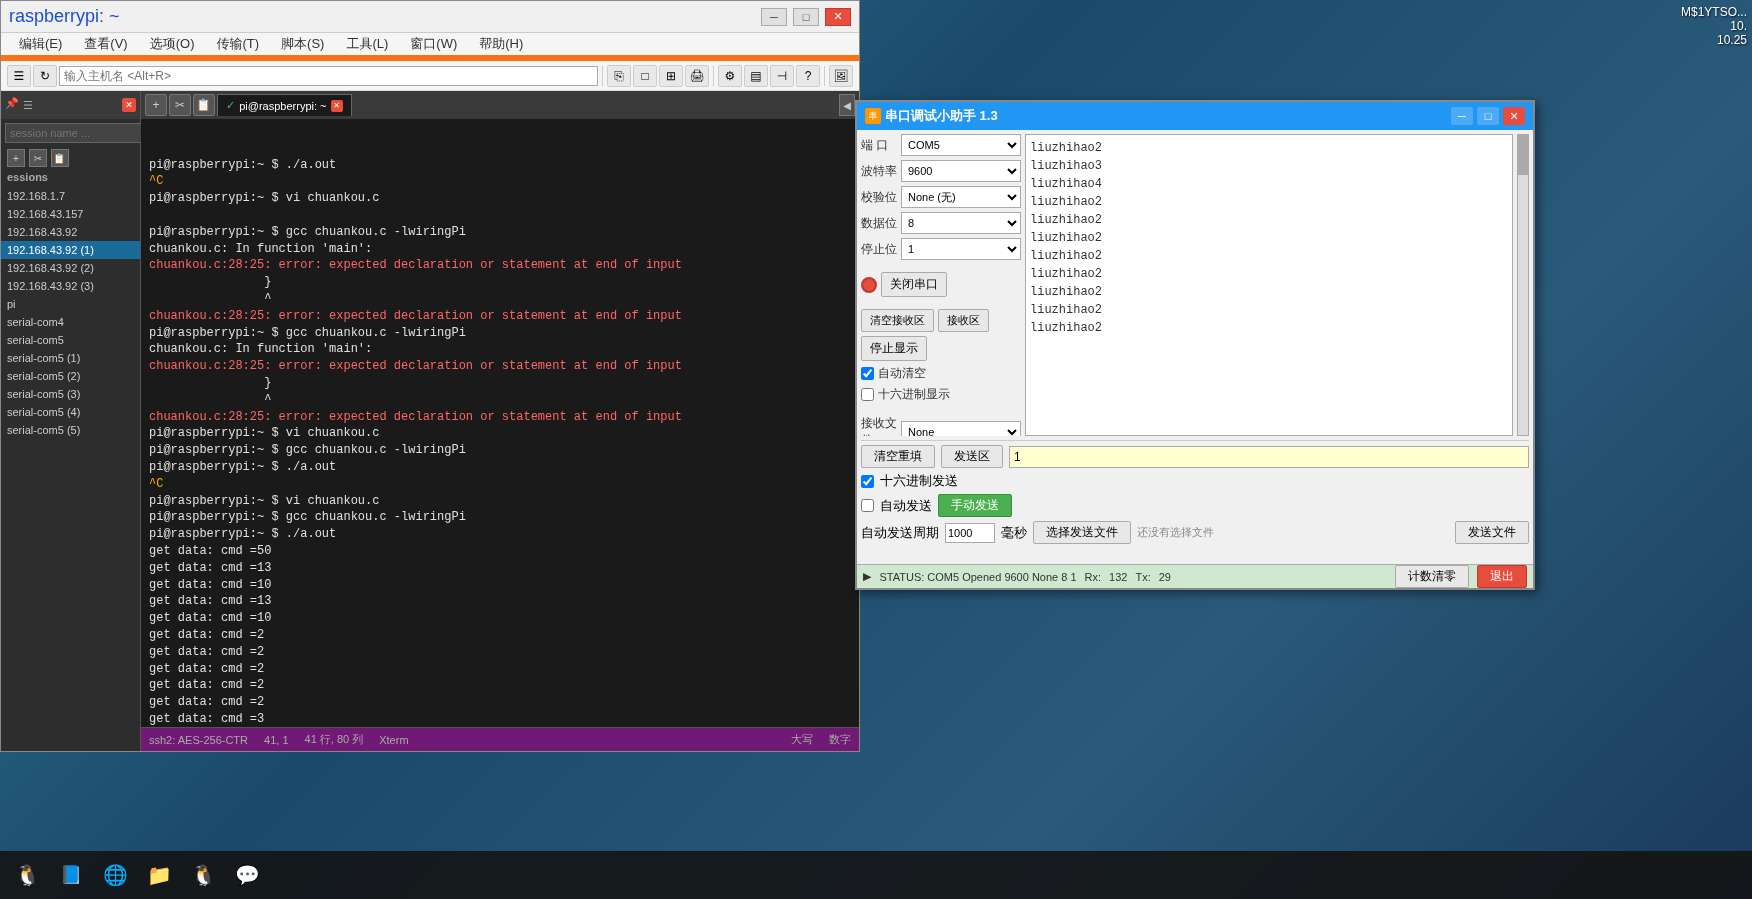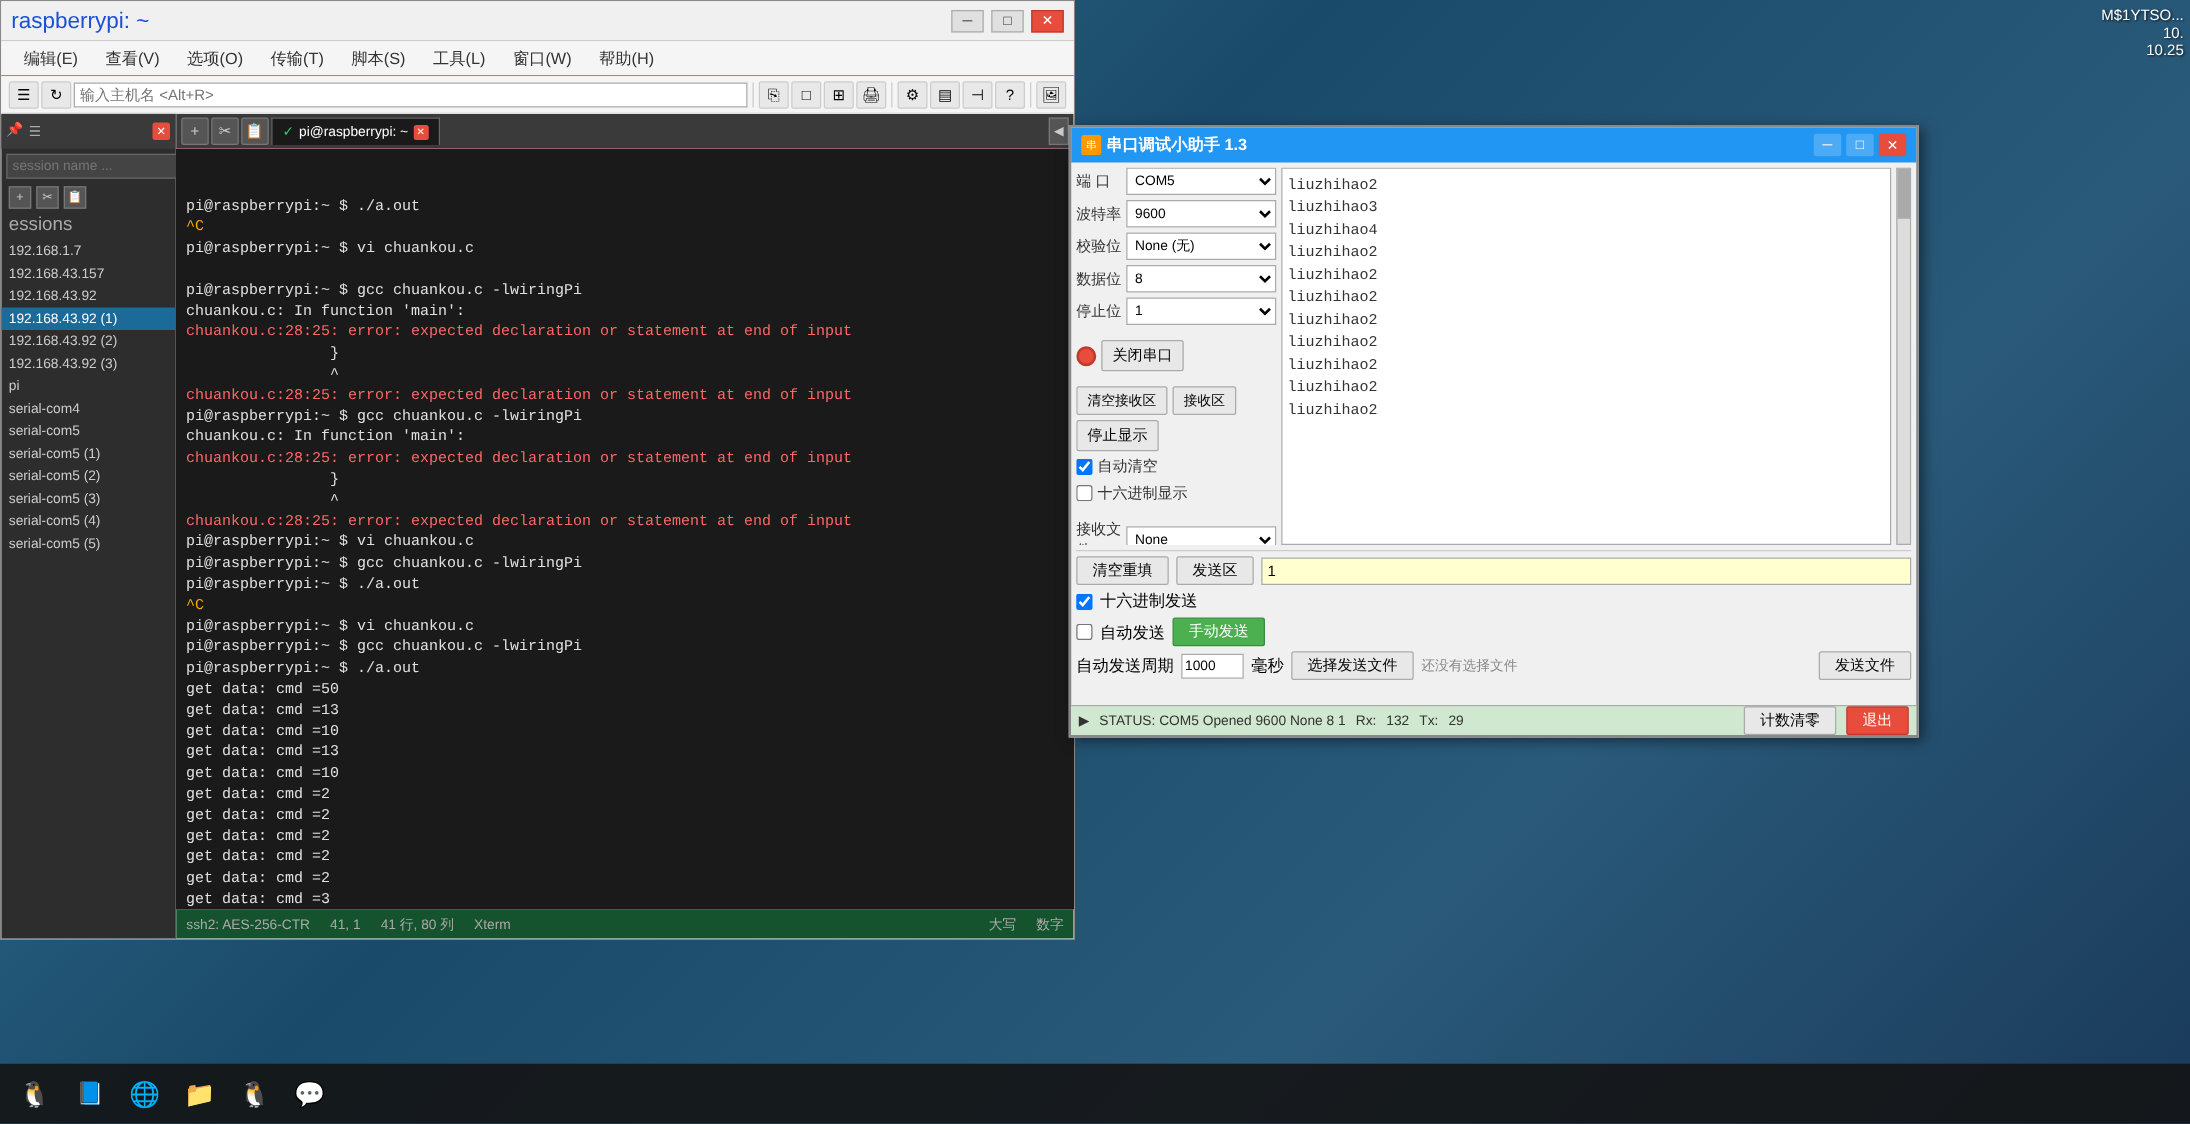--- a/index.html
+++ b/index.html
@@ -90,21 +90,21 @@
     .win-btn.close { background: #e74c3c; color: white; border-color: #c0392b; }
 
     
     .menu-bar {
       height: 28px;
       background: #f5f5f5;
       display: flex;
       align-items: center;
       padding: 0 8px;
       gap: 2px;
-      border-bottom: 1px solid #f97316;
+      border-bottom: 6px solid #f97316;
     }
     .menu-item {
       padding: 2px 10px;
       cursor: pointer;
       font-size: 13px;
       color: #333;
       border-radius: 2px;
     }
 
     
@@ -216,23 +216,23 @@
       font-size: 10px;
     }
 
     .sessions-list {
       flex: 1;
       overflow-y: auto;
       padding: 2px 0;
     }
     .session-section-label {
       color: #aaa;
-      font-size: 15px;
+      font-size: 11px;
       padding: 2px 6px;
-      font-weight: normal;
+      font-weight: bold;
     }
     .session-item {
       padding: 3px 6px;
       color: #ccc;
       font-size: 11px;
       cursor: pointer;
       white-space: nowrap;
       overflow: hidden;
       text-overflow: ellipsis;
     }
@@ -315,21 +315,21 @@
       font-size: 12px;
       padding: 4px 8px;
       overflow-y: auto;
       line-height: 1.4;
       white-space: pre;
     }
 
     
     .status-bar {
       height: 24px;
-      background: #14532d;
+      background: #701a75;
       color: #aaa;
       font-size: 11px;
       display: flex;
       align-items: center;
       padding: 0 8px;
       gap: 16px;
       border-top: 1px solid #555;
     }
 
     

